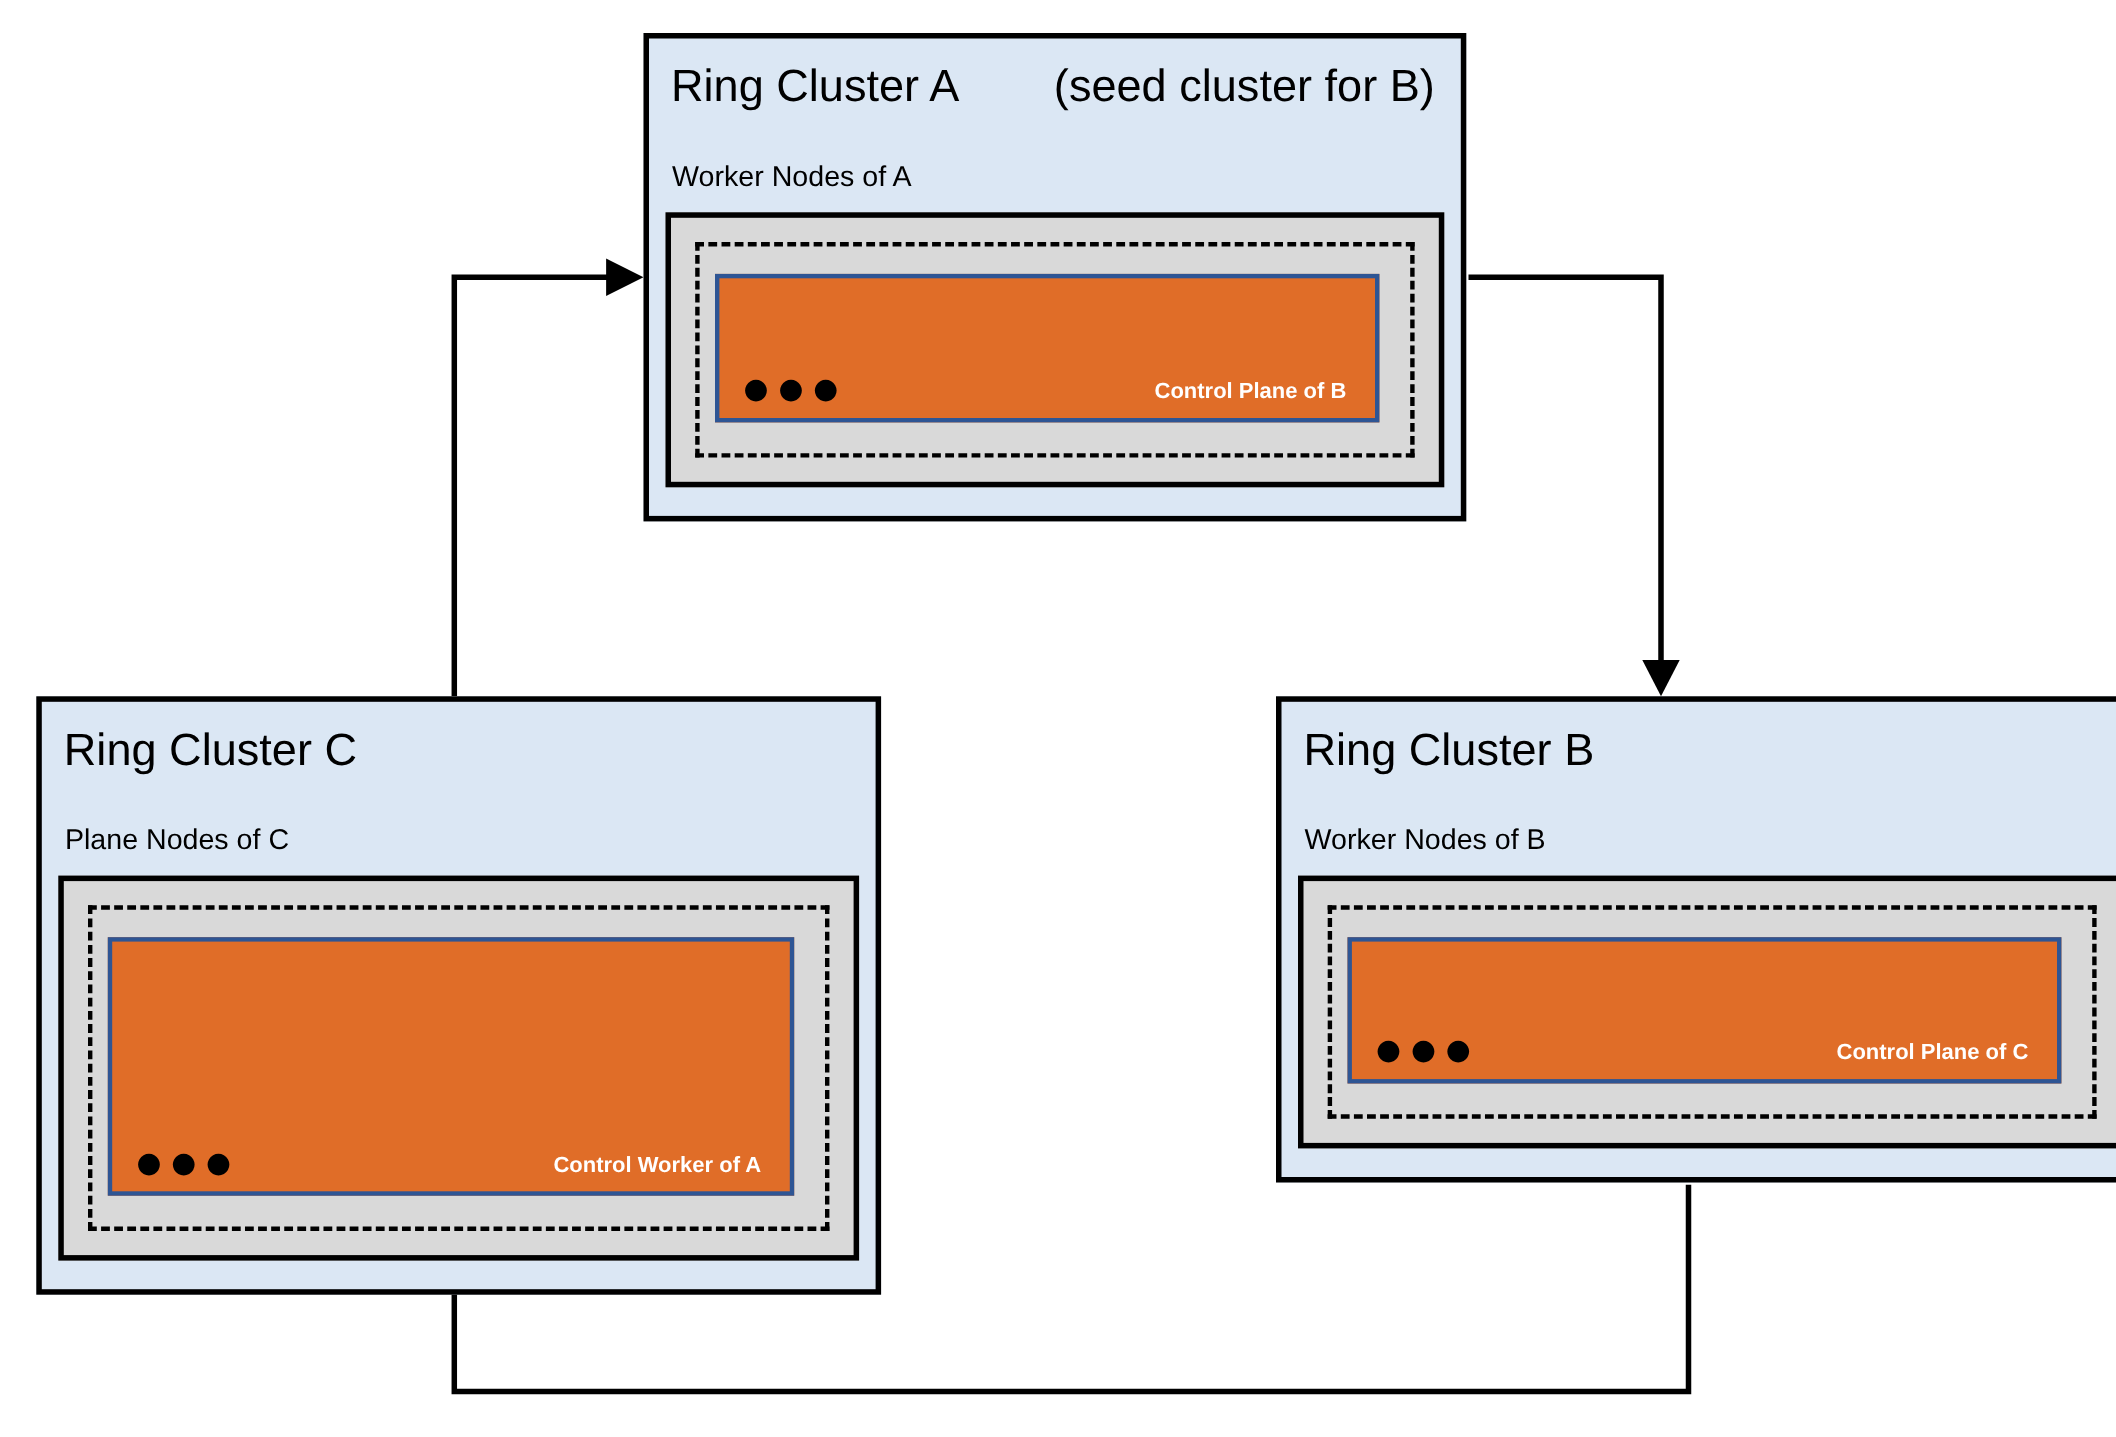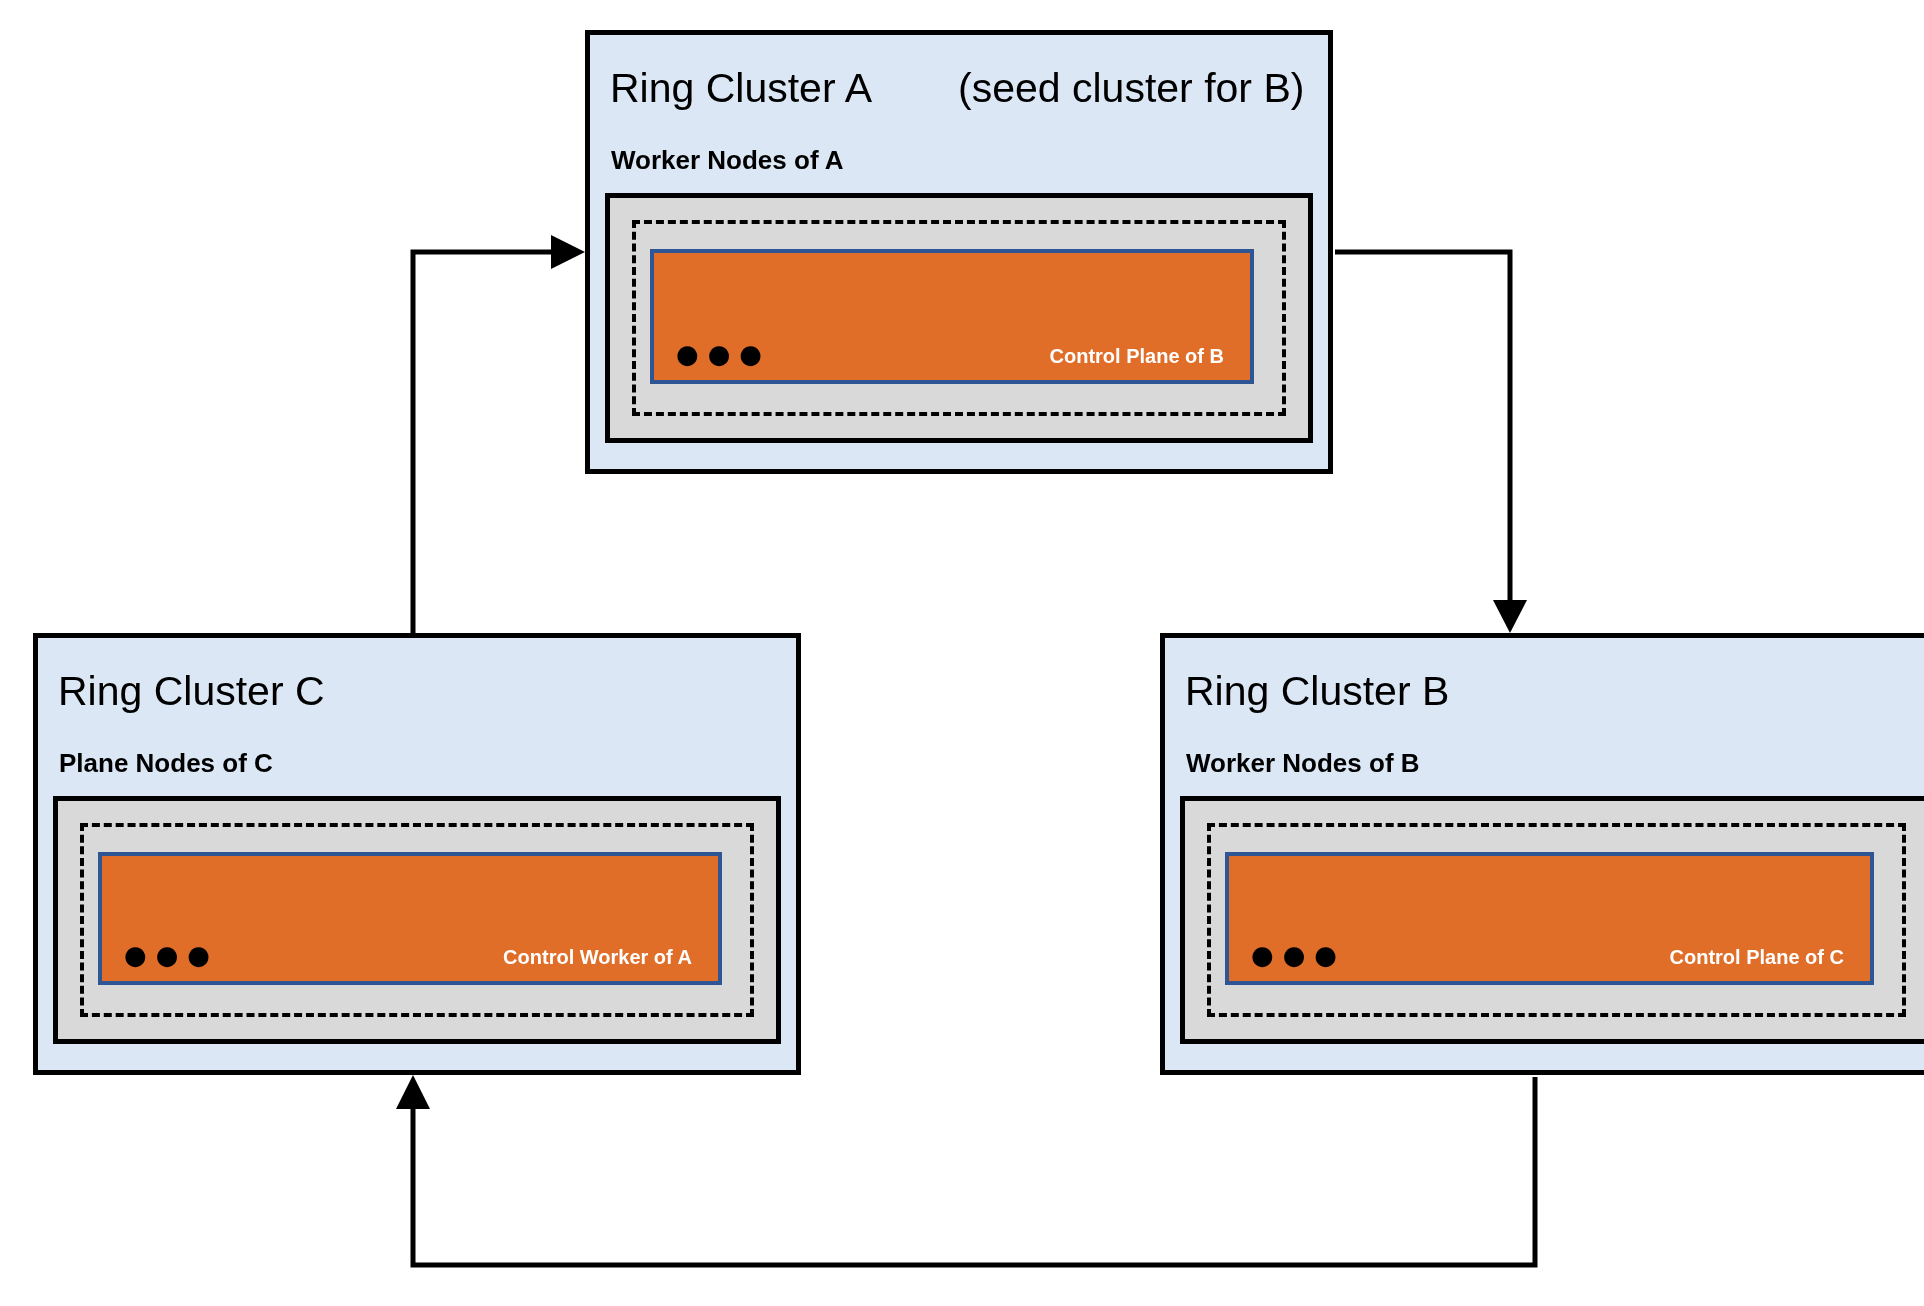--- a/index.html
+++ b/index.html
@@ -22,26 +22,26 @@
   .arrows path{fill:none;stroke:var(--arrow);stroke-width:5;stroke-linejoin:miter;}
   .arrows polygon{fill:var(--arrow);stroke:none;}
 
   .cluster{
     position:absolute;box-sizing:border-box;
     background:var(--cluster-fill);
     border:5px solid var(--cluster-border);
   }
   .cluster-title{
     display:flex;gap:86px;align-items:flex-end;
-    padding:30px 10px 0 20px;
+    padding:20px 10px 0 20px;
     font-size:41px;line-height:1.15;white-space:nowrap;
   }
   .worker-label{
     position:absolute;top:110px;left:21px;
-    font-size:26px;font-weight:bold;white-space:nowrap;
+    font-size:26px;font-weight:normal;white-space:nowrap;
   }
   .worker-box{
     position:absolute;left:15px;right:15px;top:158px;bottom:26px;
     box-sizing:border-box;background:var(--worker-fill);
     border:5px solid var(--cluster-border);
   }
   .dashed-box{
     position:absolute;inset:22px;
     box-sizing:border-box;border:4px dashed var(--cluster-border);
   }
@@ -90,21 +90,21 @@
     <div class="worker-box">
       <div class="dashed-box">
         <div class="control-plane">
           <span class="dots">●●●</span>
           <span class="cp-label">Control Plane of B</span>
         </div>
       </div>
     </div>
   </section>
 
-  <section class="cluster" style="left:33px;top:633px;width:768px;height:442px;">
+  <section class="cluster" style="left:33px;top:633px;width:768px;height:544px;">
     <div class="cluster-title">
       <span class="title-main">Ring Cluster C</span>
     </div>
     <div class="worker-label">Plane Nodes of C</div>
     <div class="worker-box">
       <div class="dashed-box">
         <div class="control-plane">
           <span class="dots">●●●</span>
           <span class="cp-label">Control Worker of A</span>
         </div>

